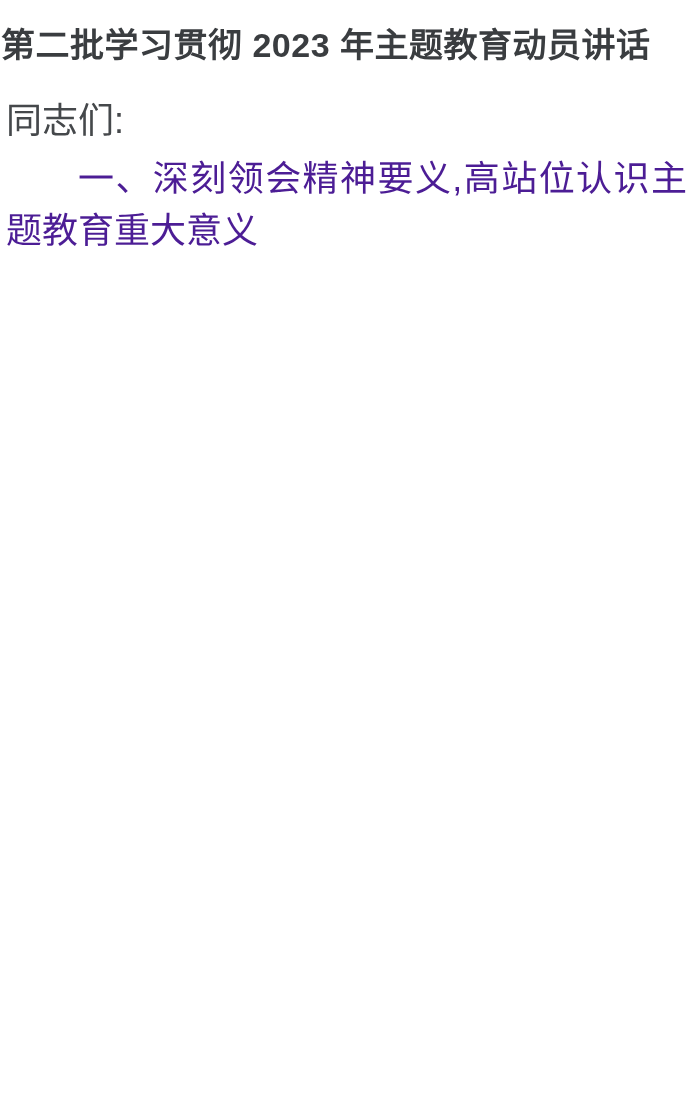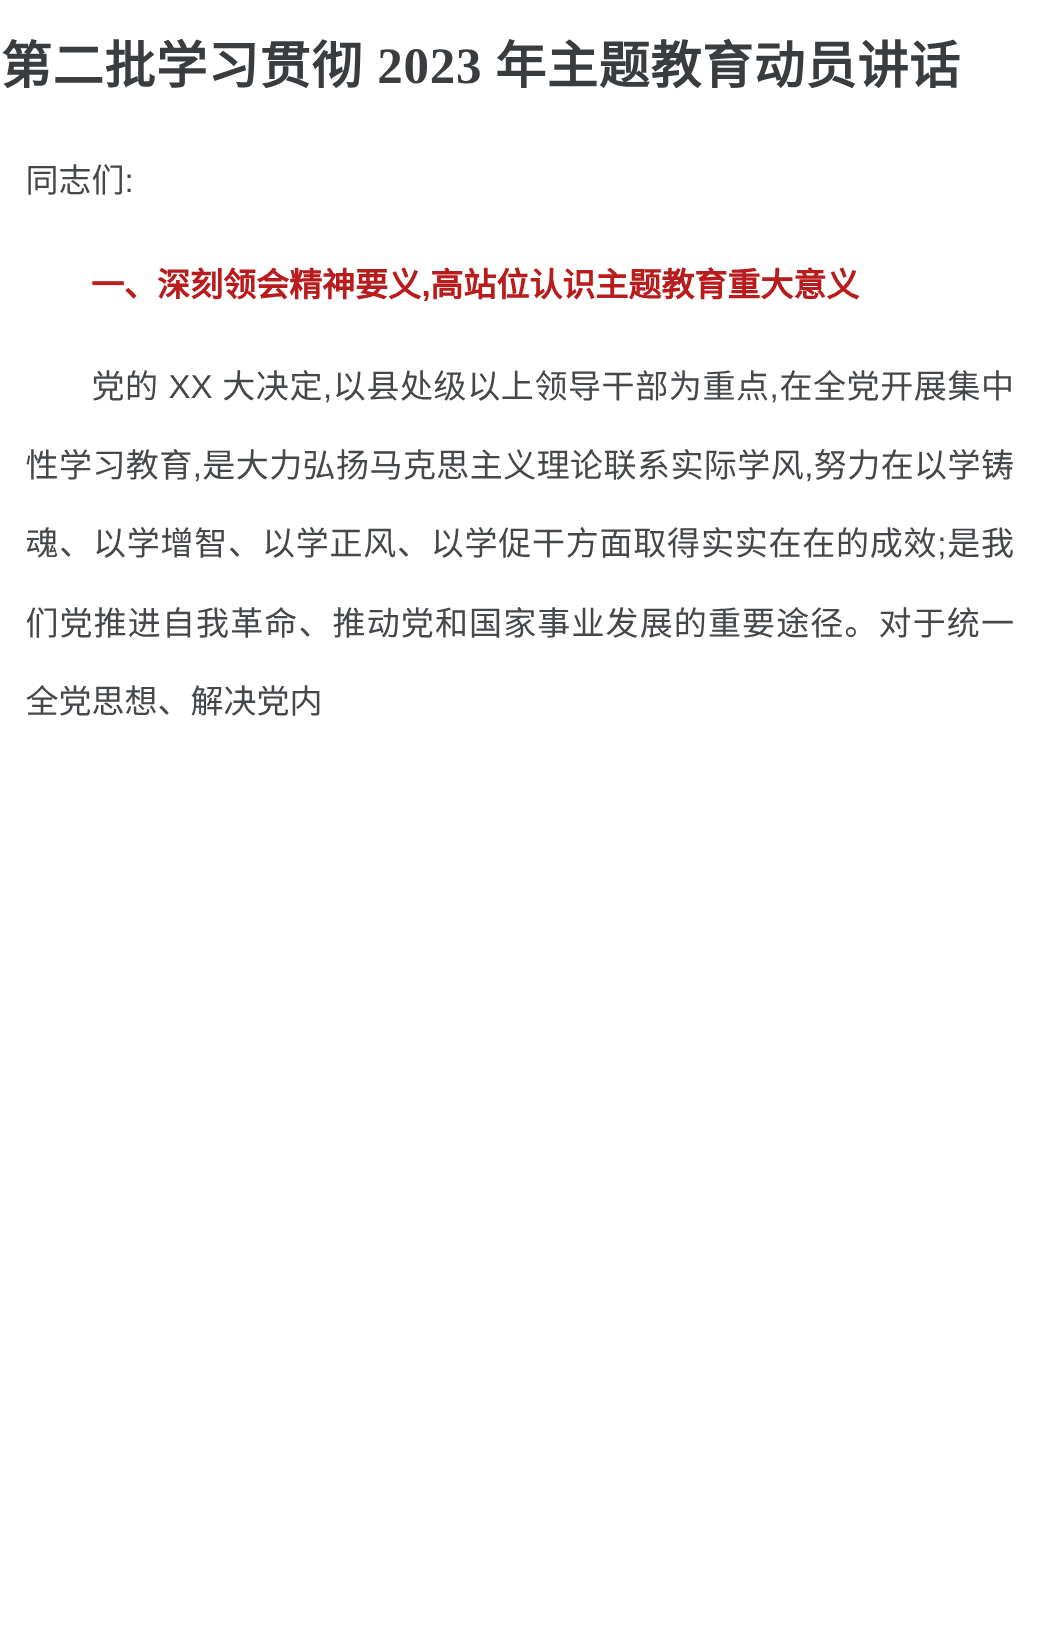--- a/index.html
+++ b/index.html
@@ -21,47 +21,45 @@
     background: #ffffff;
   }
   .doc-title {
     font-size: 34px;
     font-weight: 700;
     color: #3a3d40;
     line-height: 46px;
     margin: 22px 0 27px 0;
     text-align: left;
     letter-spacing: 0.5px;
-    font-family: Liberation Serif, serif;
   }
   .body-para {
-    font-size: 22px;
+    font-size: 36px;
     line-height: 52.5px;
     color: #45484b;
-    margin: 16px;
+    margin: 5px;
     text-align: justify;
     text-justify: inter-ideograph;
     word-break: break-all;
   }
   .indent {
     text-indent: 2em;
   }
   .section-heading {
-    color: #b91c1c;
-    font-weight: 700;
+    color: #4c1d95;
+    font-weight: 400;
   }
 </style>
 </head>
 <body>
 
 <div class="page">
 
   <h1 class="doc-title">第二批学习贯彻 2023 年主题教育动员讲话</h1>
 
   <p class="body-para">同志们:</p>
 
 
   <p class="body-para indent section-heading">一、深刻领会精神要义,高站位认识主题教育重大意义</p>
 
 
-  <p class="body-para indent">党的 XX 大决定,以县处级以上领导干部为重点,在全党开展集中性学习教育,是大力弘扬马克思主义理论联系实际学风,努力在以学铸魂、以学增智、以学正风、以学促干方面取得实实在在的成效;是我们党推进自我革命、推动党和国家事业发展的重要途径。对于统一全党思想、解决党内</p>
 
 </div>
 
 </body></html>

